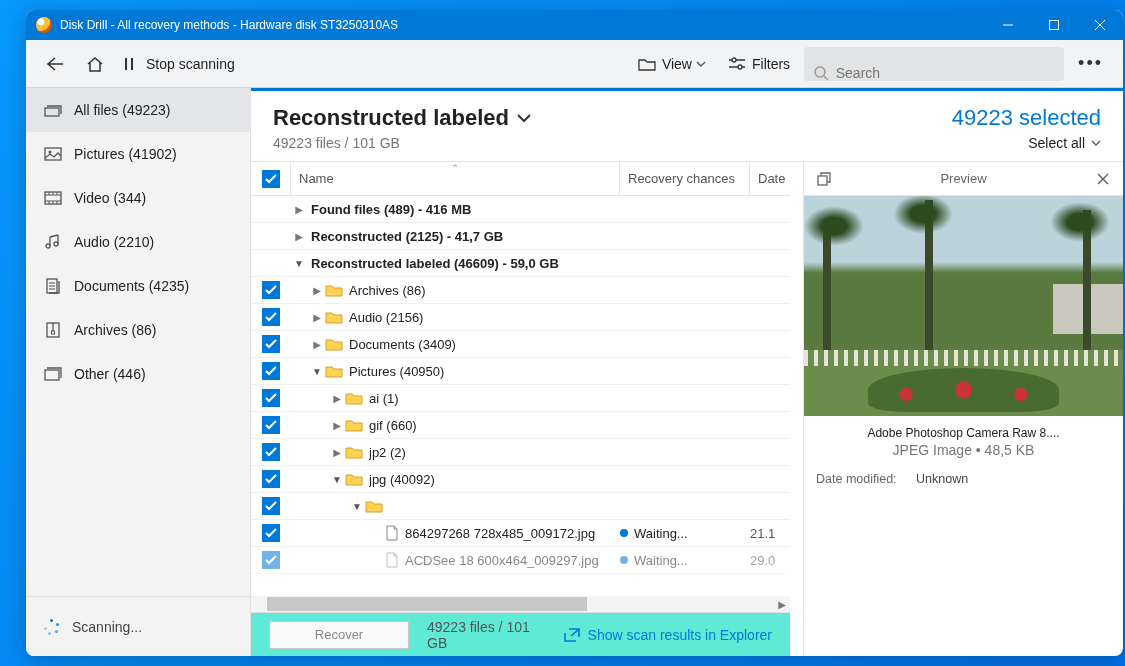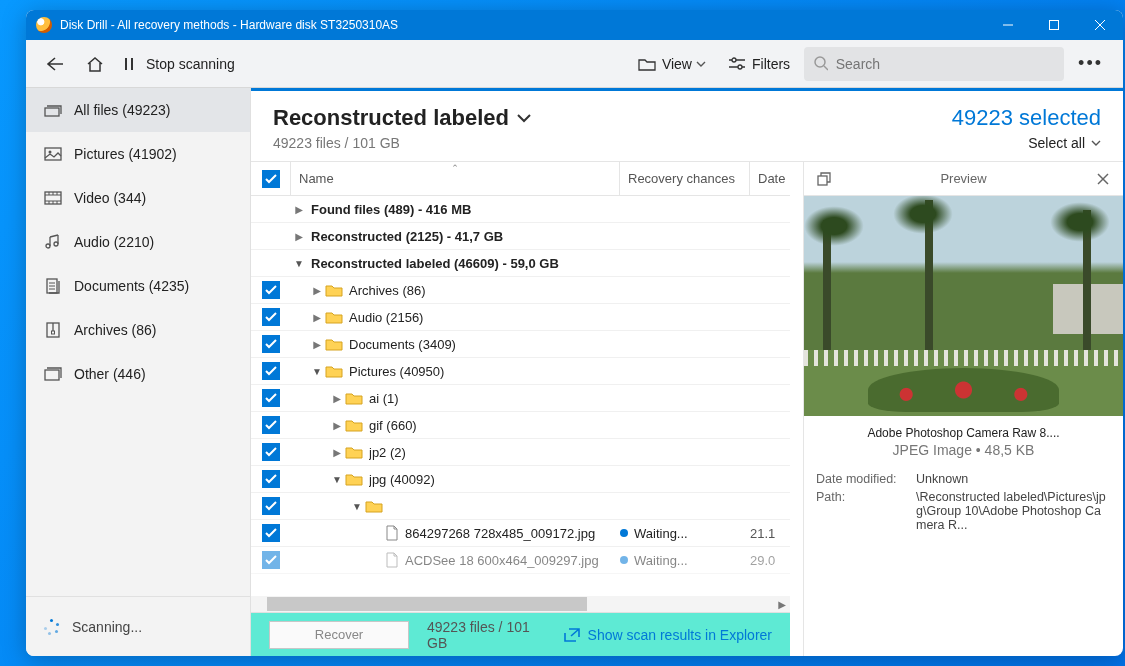--- a/index.html
+++ b/index.html
@@ -9,21 +9,21 @@
 .titlebar .icon-app { width: 16px; height: 16px; margin-right: 8px; display: inline-block; background: radial-gradient(circle at 30% 30%, #fff 20%, #ffbe3d 25% 55%, #d25c00 60%); border-radius: 50%; }
 .titlebar .title-text { flex: 1; }
 .titlebar .winctrl { width: 46px; height: 30px; display: flex; align-items: center; justify-content: center; cursor: pointer; }
 .winctrl svg { pointer-events: none; }
 
 .toolbar { height: 48px; background: #f2f3f5; border-bottom: 1px solid #d8d8d8; display: flex; align-items: center; padding: 0 12px; gap: 6px; }
 .toolbar .tbtn { height: 36px; display: flex; align-items: center; justify-content: center; padding: 0 8px; cursor: pointer; border-radius: 4px; }
 .toolbar .stop { font-size: 14px; padding: 0 14px 0 6px; }
 .toolbar .spacer { flex: 1; }
 .toolbar .tbtn .lbl { margin-left: 6px; font-size: 14px; }
-.toolbar .search { display: flex; align-items: center; background: #e2e3e5; border-radius: 4px; height: 34px; width: 260px; padding: 0 10px; color: #888; }
+.toolbar .search { display: flex; align-items: flex-end; background: #e2e3e5; border-radius: 4px; height: 34px; width: 260px; padding: 0 10px; color: #888; }
 .toolbar .search input { background: transparent; border: none; outline: none; font-size: 14px; color: #555; width: 100%; margin-left: 8px; }
 
 .body { flex: 1; display: flex; overflow: hidden; }
 
 .sidebar { width: 225px; background: #f3f3f3; border-right: 1px solid #e0e0e0; display: flex; flex-direction: column; }
 .sidebar .item { height: 44px; display: flex; align-items: center; padding-left: 18px; font-size: 14px; cursor: pointer; gap: 12px; }
 .sidebar .item.active { background: #e3e5e8; }
 .sidebar .grow { flex: 1; }
 .sidebar .status { height: 60px; display: flex; align-items: center; padding-left: 18px; font-size: 14px; color: #444; gap: 12px; border-top: 1px solid #e0e0e0; }
 .spinner { width: 16px; height: 16px; position: relative; }
@@ -587,22 +587,18 @@
               <div class="frond f3"></div>
             <div class="flowers"></div>
           </div>
           <div class="pname">Adobe Photoshop Camera Raw 8....</div>
           <div class="pmeta">JPEG Image • 48,5 KB</div>
           <div class="pdetail">
             <div class="drow">
               <div class="dlabel">Date modified:</div>
               <div class="dval">Unknown</div>
             </div>
-            <div class="drow">
-              <div class="dlabel">Path:</div>
-              <div class="dval">\Reconstructed labeled\Pictures\jpg\Group 10\Adobe Photoshop Camera R...</div>
-            </div>
           </div>
         </div>
       </div>
     </div>
   </div>
 </div>
 
 </body></html>

